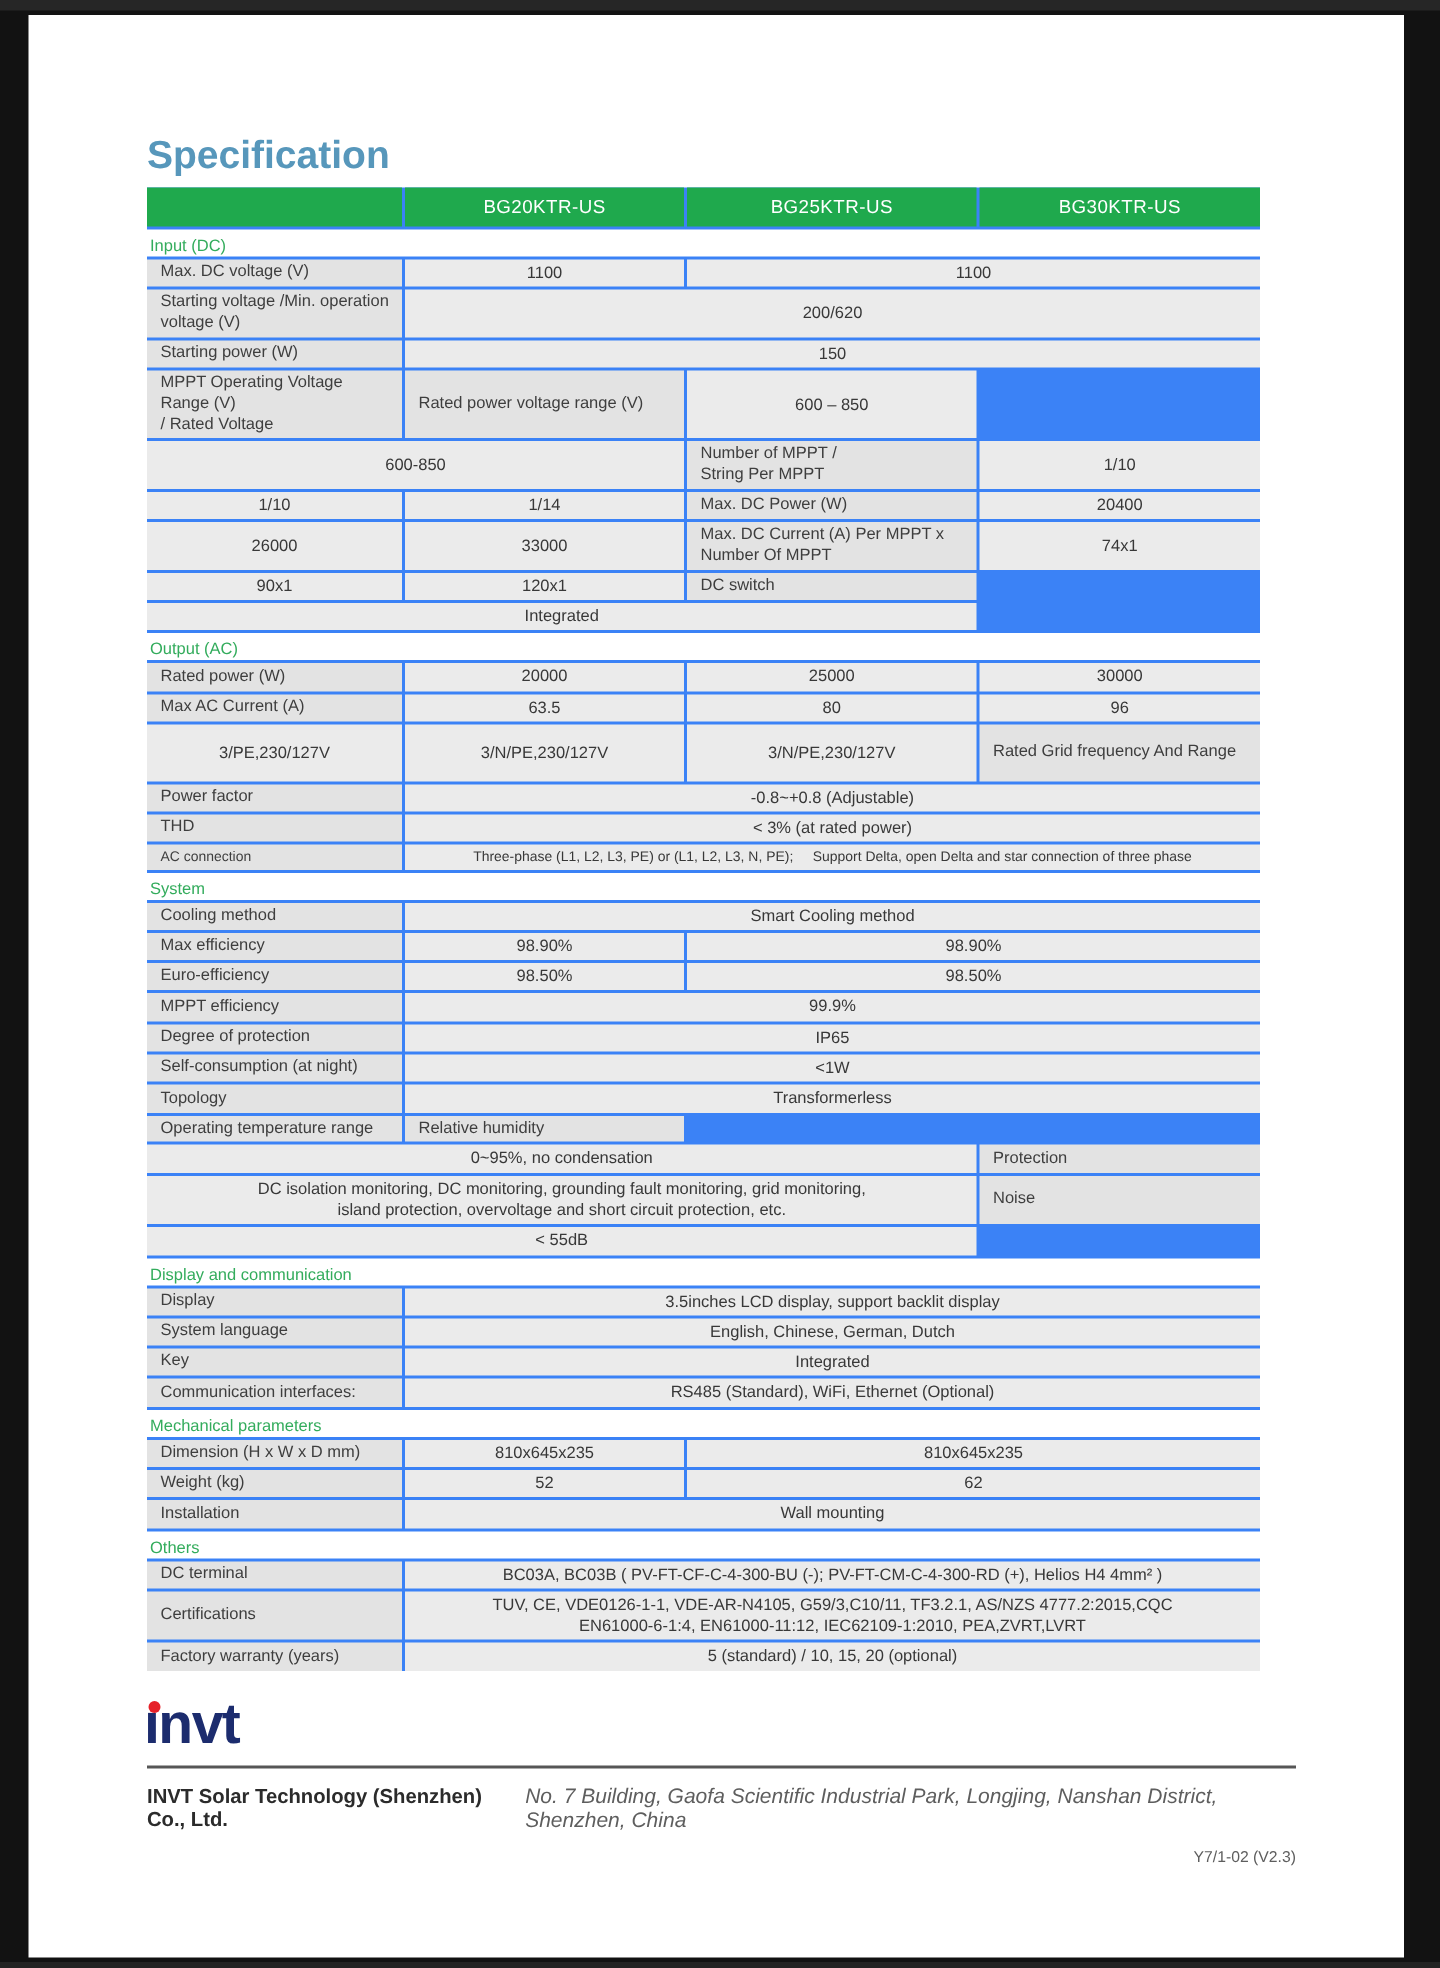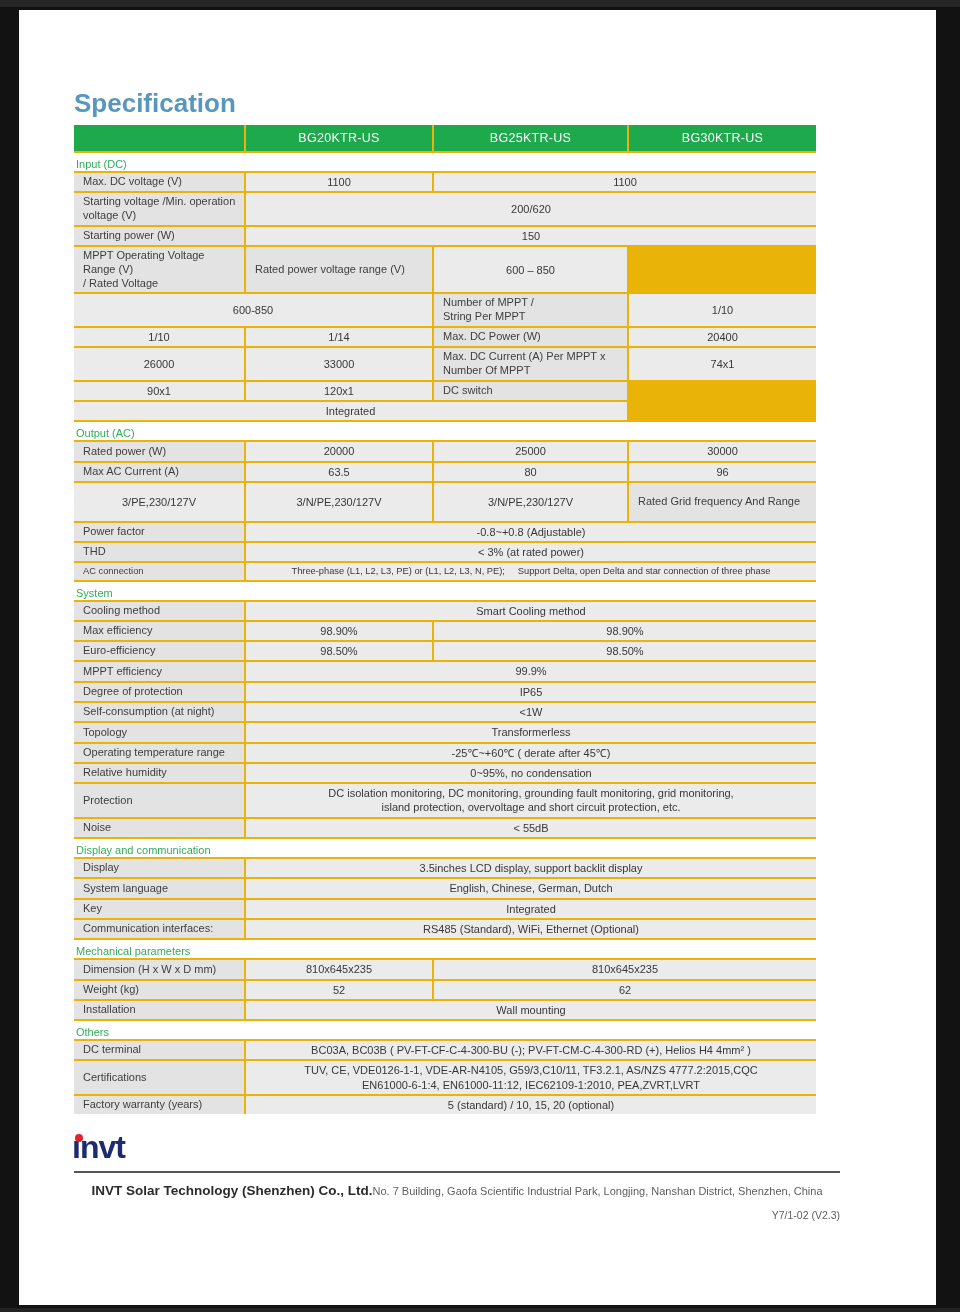--- a/index.html
+++ b/index.html
@@ -9,37 +9,37 @@
     background:#121212;
     font-family:"Liberation Sans", sans-serif;
     overflow:hidden;
   }
   .top-strip { position:absolute; left:0; top:0; width:100%; height:7px; background:#262626; }
   .bottom-strip { position:absolute; left:0; bottom:0; width:100%; height:4px; background:#232323; }
   .page {
     position:absolute; left:19px; top:10px; width:917px; height:1295px;
     background:#ffffff;
   }
-  .content { padding-left:55px; padding-right:84px; }
+  .content { padding-left:55px; padding-right:84px;margin-left:24px; }
 
   .page-title {
     margin-top:78px;
     font-size:26px;
     font-weight:bold;
     color:var(--title-blue,#5797bb);
     letter-spacing:0px;
   }
 
   .spec-grid {
     margin-top:6px;
     display:grid;
     grid-template-columns:170px 186px 193px 187px;
     gap:2px;
     width:742px;
-    background:#eab308;
+    background:#3b82f6;
   }
   .hcell {
     background:var(--green,#1fa94d);
     color:#ffffff;
     font-size:12.5px;
     height:26px;
     display:flex; align-items:center; justify-content:center;
     letter-spacing:0.3px;
   }
   .section {
@@ -69,35 +69,35 @@
     white-space:pre-line;
   }
   .s2 { grid-column:span 2; }
   .s3 { grid-column:span 3; }
   .small { font-size:9.3px; }
   .t { min-height:38px; }
 
   .footer { width:766px; margin-top:16px; }
   .logo { position:relative; display:inline-block; margin-left:-2px; }
   .logo-txt {
-    font-size:32px;
+    font-size:38px;
     font-weight:bold;
     color:var(--logo-navy,#1c2c6e);
     letter-spacing:-1px;
     line-height:1.1;
   }
   .logo-dot {
     position:absolute; left:3px; top:4px;
     width:8px; height:8px; border-radius:50%;
     background:var(--logo-red,#e62129);
   }
   .rule { border-top:2px solid #565656; margin-top:5px; width:100%; }
   .frow { display:flex; justify-content:center; align-items:baseline; margin-top:10px; }
   .company { font-size:13.5px; font-weight:bold; color:#2b2b2b; }
-  .address { font-size:11px; color:#5e5e5e; }
+  .address { font-size:14px; color:#5e5e5e;font-style:italic; }
   .doc { text-align:right; font-size:10.5px; color:#5e5e5e; margin-top:11px; }
 </style>
 </head>
 <body>
 
 <div class="top-strip"></div>
 
 <div class="page">
   <div class="content">
     <h1 class="page-title">Specification</h1>
@@ -167,21 +167,20 @@
         <div class="v s2">98.50%</div>
         <div class="lbl">MPPT efficiency</div>
         <div class="v s3">99.9%</div>
         <div class="lbl">Degree of protection</div>
         <div class="v s3">IP65</div>
         <div class="lbl">Self-consumption (at night)</div>
         <div class="v s3">&lt;1W</div>
         <div class="lbl">Topology</div>
         <div class="v s3">Transformerless</div>
         <div class="lbl">Operating temperature range</div>
-        <div class="v s3">-25℃~+60℃ ( derate after 45℃)</div>
         <div class="lbl">Relative humidity</div>
         <div class="v s3">0~95%, no condensation</div>
         <div class="lbl">Protection</div>
         <div class="v s3">DC isolation monitoring, DC monitoring, grounding fault monitoring, grid monitoring,
 island protection, overvoltage and short circuit protection, etc.</div>
         <div class="lbl">Noise</div>
         <div class="v s3">&lt; 55dB</div>
         <div class="section">Display and communication</div>
         <div class="lbl">Display</div>
         <div class="v s3">3.5inches LCD display, support backlit display</div>

